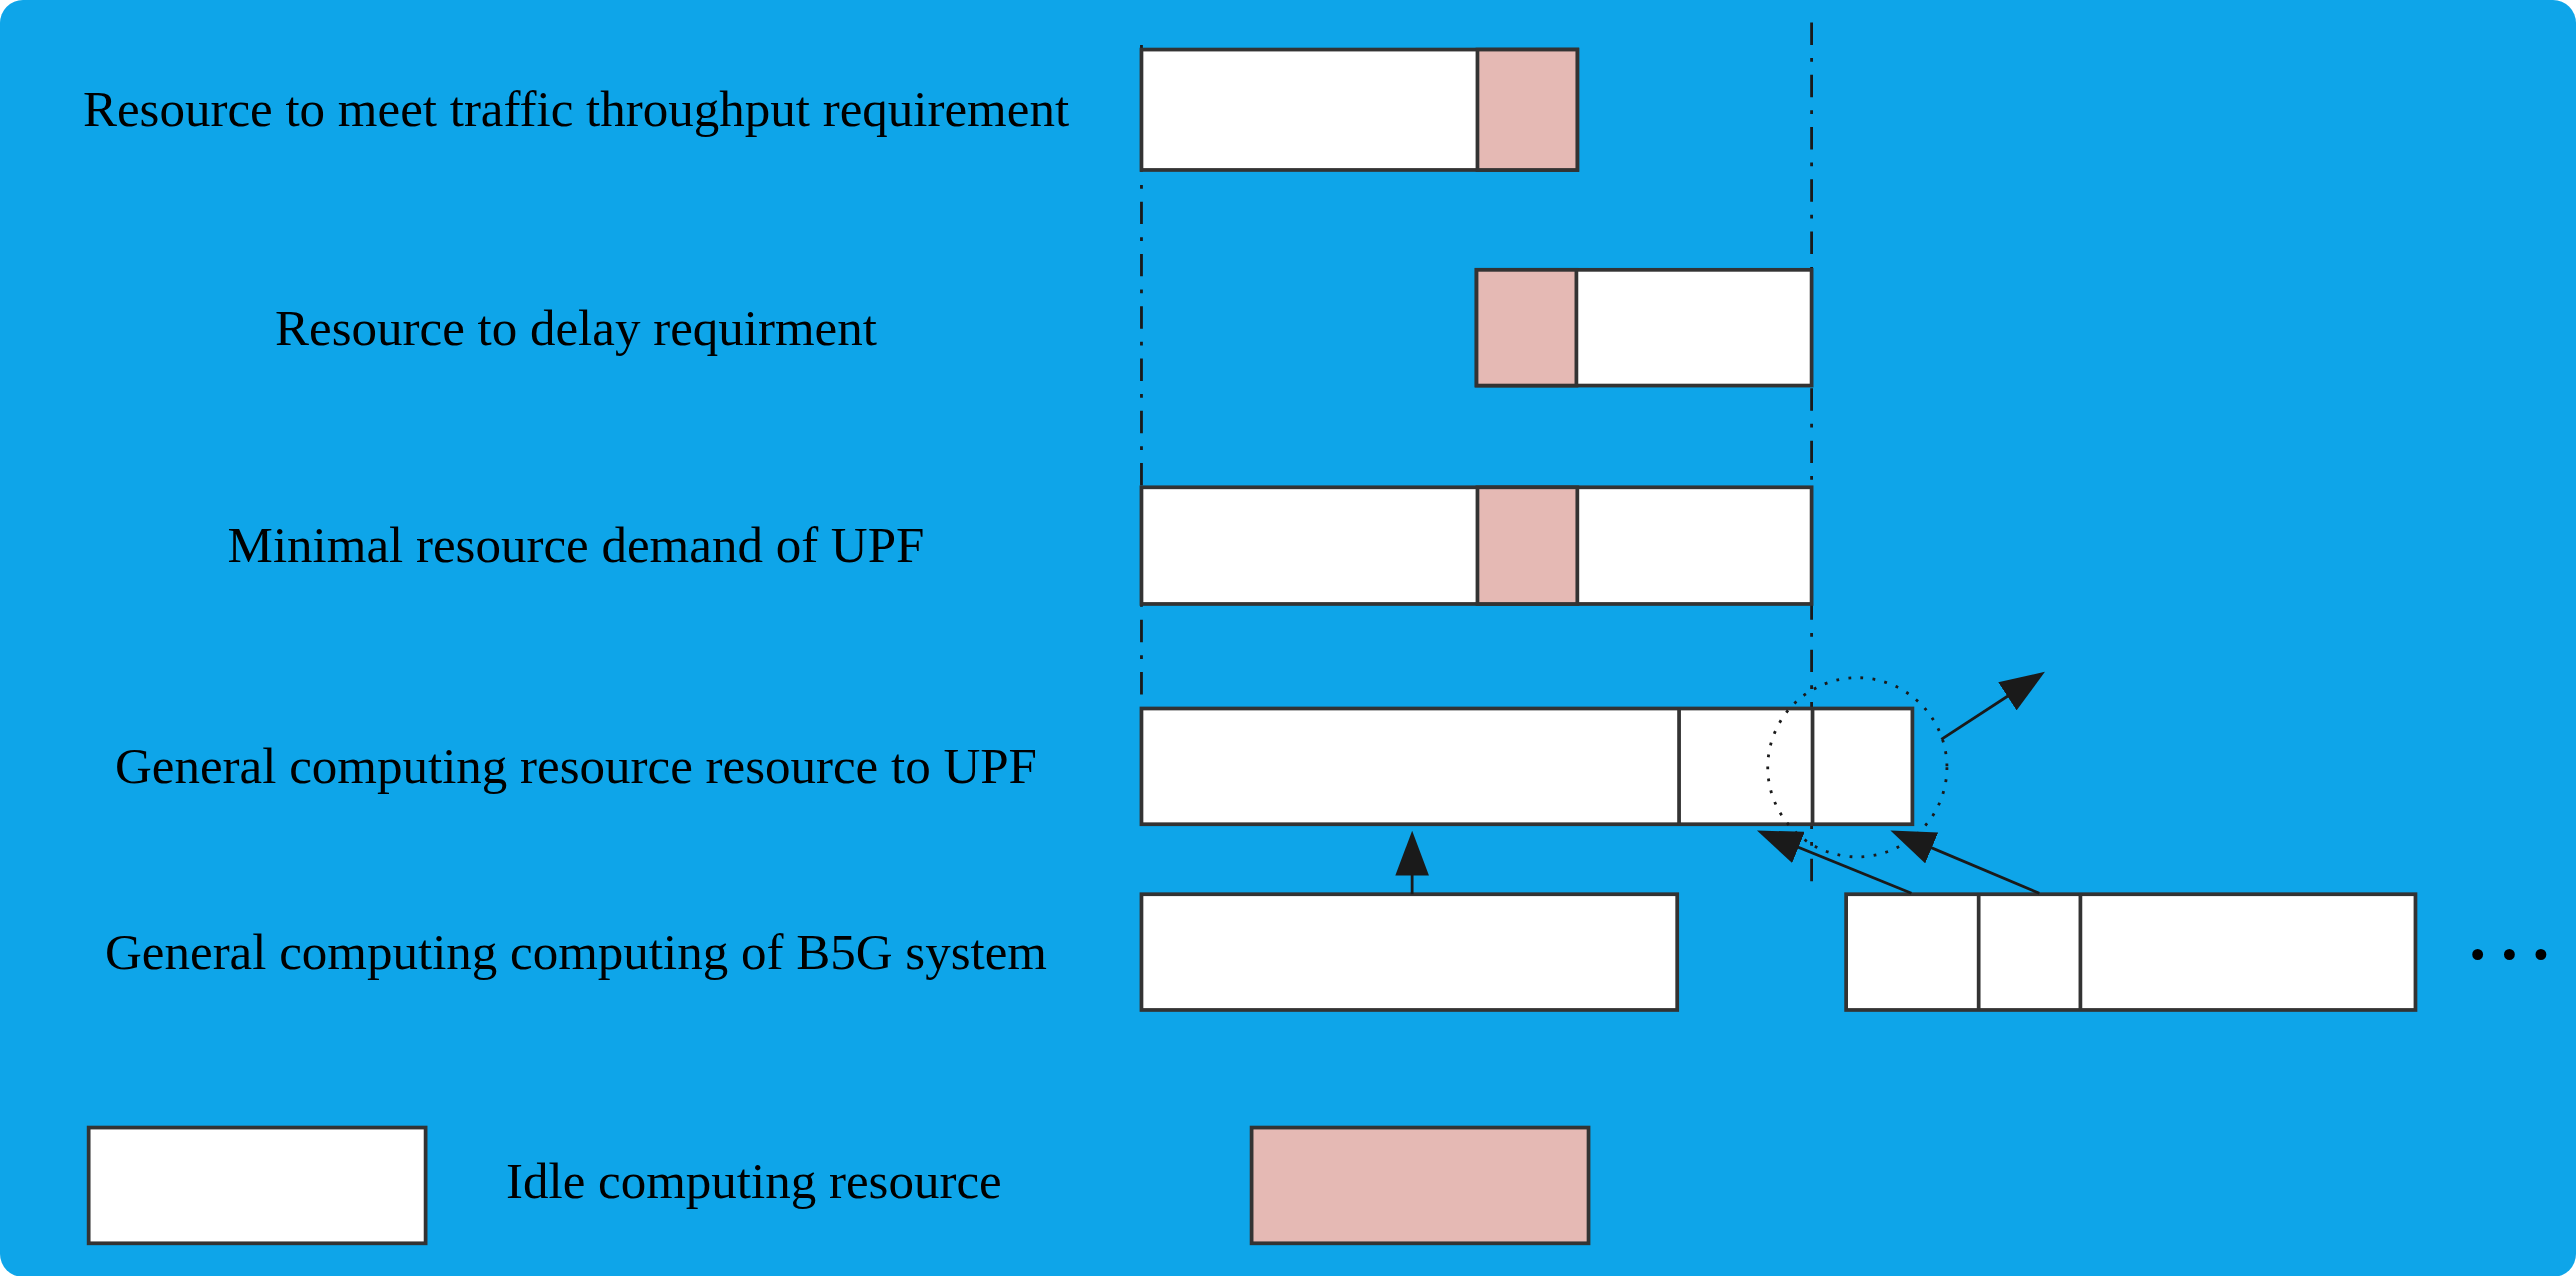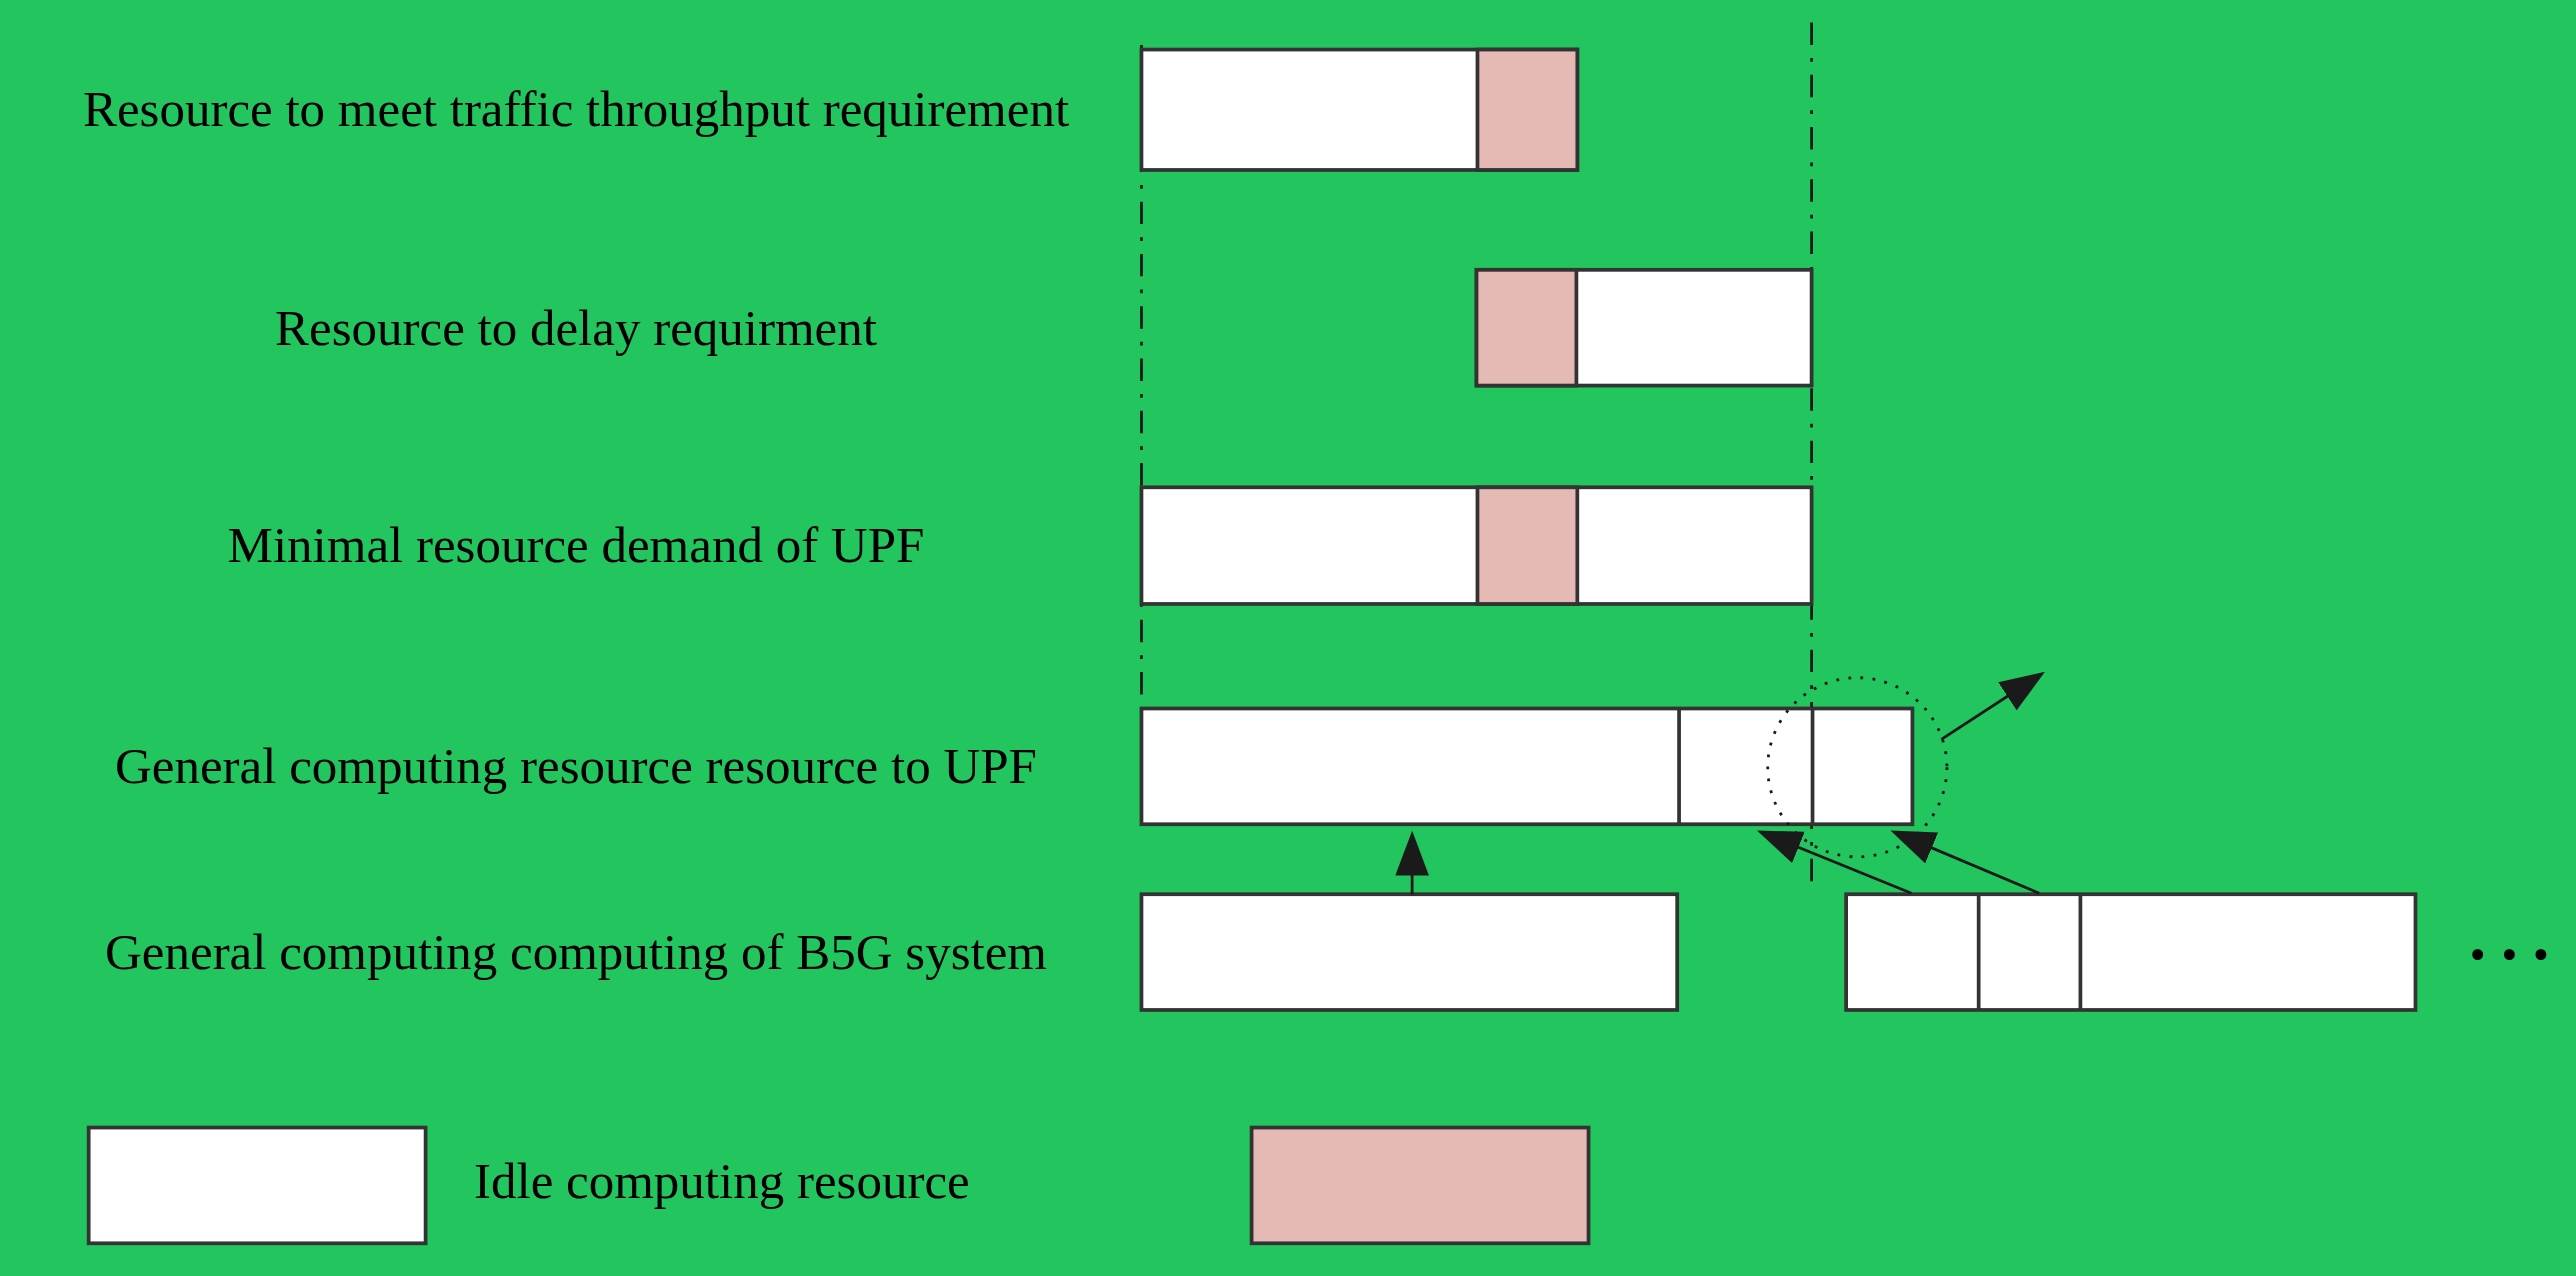--- a/index.html
+++ b/index.html
@@ -1,23 +1,24 @@
 <!DOCTYPE html>
 <html style="font-size:15px"><head>
 <meta charset="utf-8">
 <style>
   html,body{margin:0;padding:0;background:#ffffff;}
   #canvas{
     position:relative;
     width:2576px;
     height:1277px;
-    background:#22c55e;
+    background:#0ea5e9;
     overflow:hidden;
     font-family:"Liberation Serif","DejaVu Serif",serif;
     color:#000;
+    border-radius:23px;
   }
   #overlay{position:absolute;left:0;top:0;width:2576px;height:1277px;}
   .row-label{
     position:absolute;
     left:0;
     width:1152px;
     text-align:center;
     font-size:51px;
     white-space:nowrap;
     transform:translateY(-50%);
@@ -26,20 +27,21 @@
     position:absolute;
     font-size:51px;
     white-space:nowrap;
     transform:translateY(-50%);
   }
   .legend-label{
     position:absolute;
     font-size:51px;
     white-space:nowrap;
     transform:translateY(-50%);
+    margin-left:32px;
   }
   .ellipsis{
     position:absolute;
     font-size:67px;
     letter-spacing:9.3px;
     transform:translate(-50%,-50%);
     font-weight:bold;
   }
 </style>
 </head>

